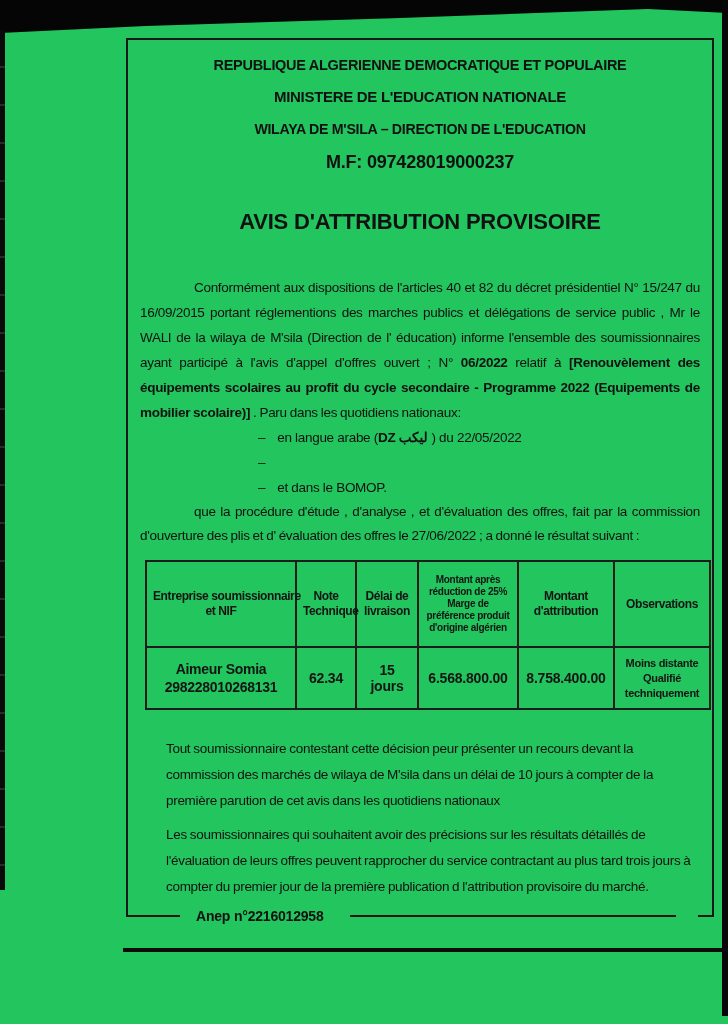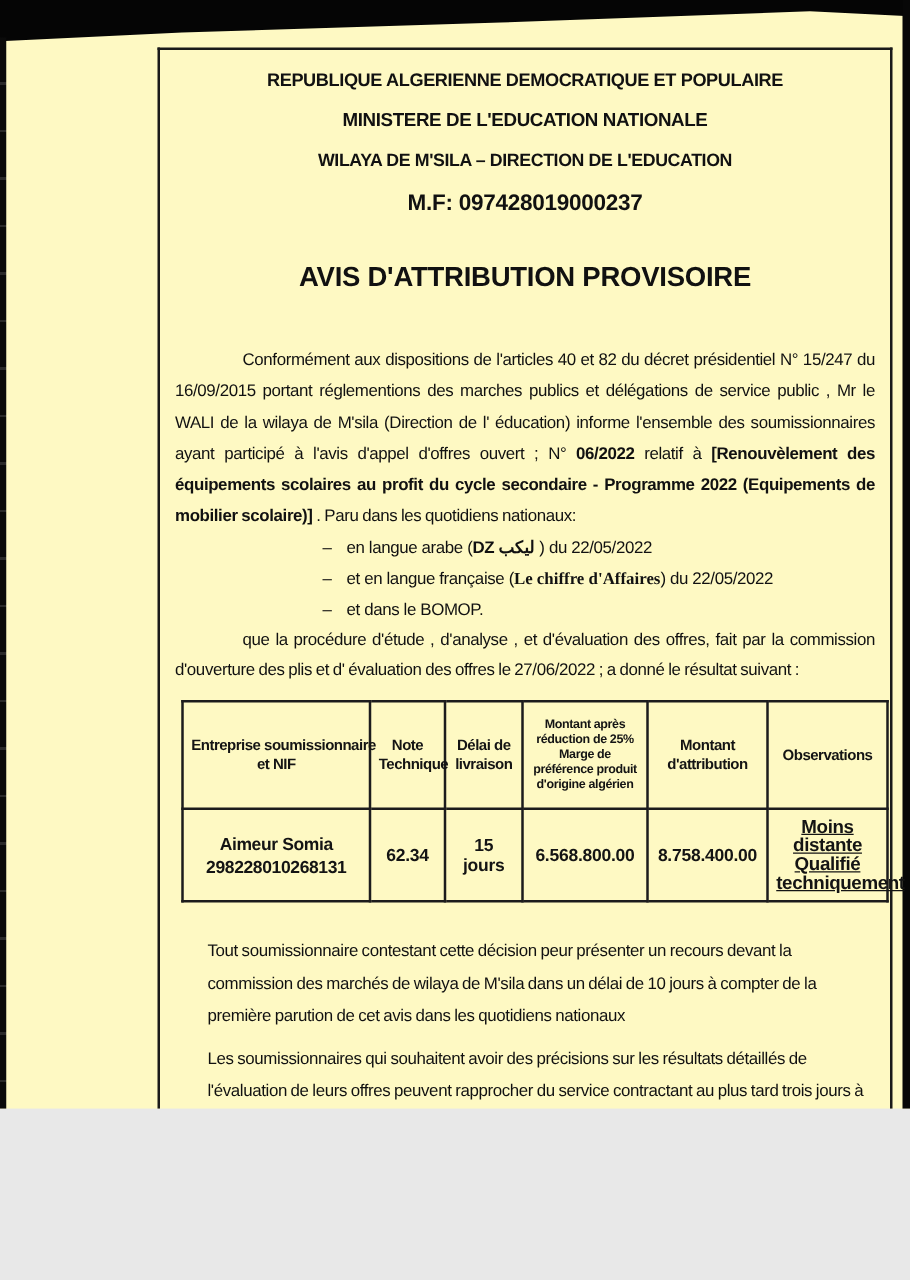--- a/index.html
+++ b/index.html
@@ -1,19 +1,19 @@
 <!DOCTYPE html>
 <html><head>
 <meta charset="utf-8">
 <style>
   html,body{margin:0;padding:0;background:#e8e8e8;}
   .page{
     position:relative;
-    width:728px;height:887px;
-    background:#fef9c3;
+    width:728px;height:1024px;
+    background:#22c55e;
     overflow:hidden;
     font-family:"Liberation Sans", sans-serif;
     color:#111;
   }
   
   .top-band{
     position:absolute;left:0;top:0;width:728px;height:40px;background:#050505;
     clip-path:polygon(0 0,100% 0,100% 13px,89% 9px,55% 18px,20% 26px,0 33px);
   }
   .left-strip{
@@ -56,21 +56,21 @@
   }
   table.results th,table.results td{
     border:2px solid #1c1c1c;text-align:center;vertical-align:middle;padding:6px;
     font-weight:bold;color:#141414;
   }
   tr.hrow{height:86px;}
   tr.drow{height:62px;}
   .hl{display:block;line-height:15px;font-size:12px;letter-spacing:-0.4px;white-space:nowrap;}
   .hl-sm{display:block;line-height:12px;font-size:10px;letter-spacing:-0.3px;white-space:nowrap;}
   .cell-line{display:block;line-height:18px;font-size:14px;letter-spacing:-0.3px;}
-  .obs-line{display:block;line-height:15px;font-size:15px;letter-spacing:-0.3px;text-decoration:underline;}
+  .obs-line{display:block;line-height:15px;font-size:11px;letter-spacing:-0.3px;}
   .num{font-size:14px;letter-spacing:-0.2px;}
   
   .after{margin:0 4px 0 26px;}
   .recours{margin-top:26px;text-align:left;line-height:26px;}
   .precisions{margin-top:8px;text-align:left;line-height:26px;}
   
   .doc-footer{
     position:absolute;left:-2px;right:-2px;bottom:-9px;height:18px;
     display:flex;align-items:center;font-weight:bold;font-size:14px;letter-spacing:-0.2px;
     white-space:nowrap;
@@ -102,21 +102,20 @@
 
     <p class="para intro"><span>Conformément aux dispositions de l'articles 40 et 82 du décret présidentiel N° 15/247 du 16/09/2015 portant réglementions des marches publics et délégations de service public , Mr le WALI de la wilaya de M'sila (Direction de l' éducation) informe l'ensemble des soumissionnaires ayant participé à l'avis d'appel d'offres ouvert ; N° </span><span class="b">06/2022</span><span> relatif à </span><span class="b">[Renouvèlement des équipements scolaires au profit du cycle secondaire - Programme 2022 (Equipements de mobilier scolaire)]</span><span> . Paru dans les quotidiens nationaux:</span></p>
 
     <div class="list">
       <div class="list-item">
         <span class="dash">–</span>
         <span><span>en langue arabe (</span><span class="b">DZ ليكب</span><span> ) du 22/05/2022</span></span>
       </div>
       <div class="list-item">
         <span class="dash">–</span>
-        <span><span>et en langue française (</span><span class="serif-b">Le chiffre d'Affaires</span><span>) du 22/05/2022</span></span>
       </div>
       <div class="list-item">
         <span class="dash">–</span>
         <span>et dans le BOMOP.</span>
       </div>
     </div>
 
     <p class="para proc">que la procédure d'étude , d'analyse , et d'évaluation des offres, fait par la commission d'ouverture des plis et d' évaluation des offres le 27/06/2022 ; a donné le résultat suivant :</p>
 
     <table class="results">

